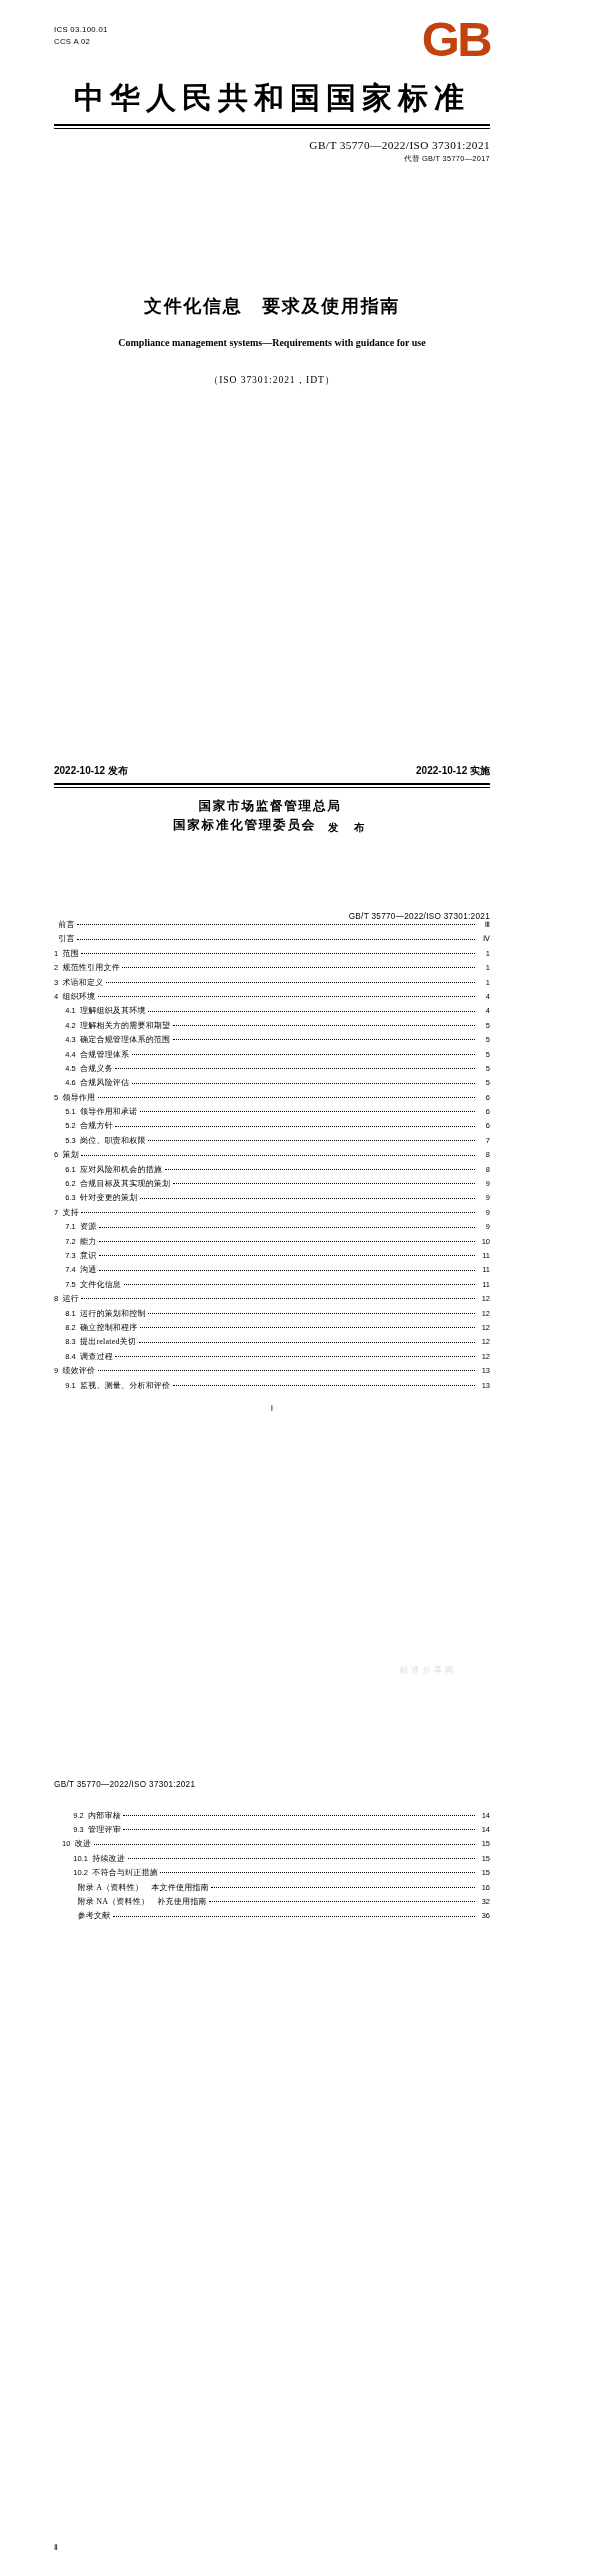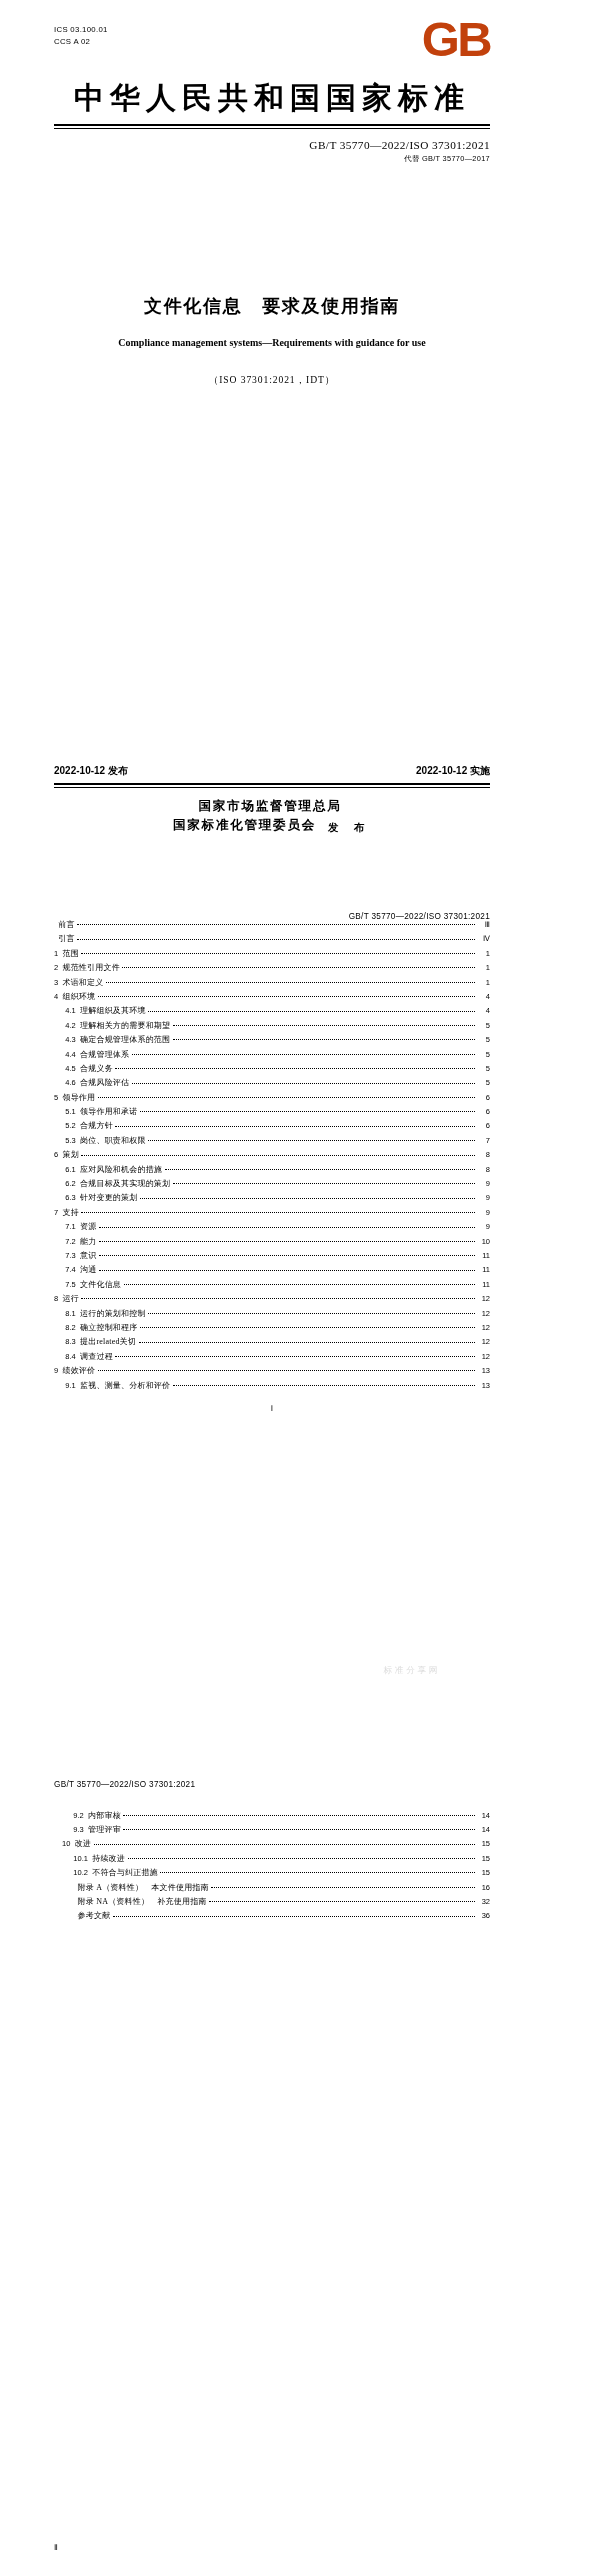--- a/index.html
+++ b/index.html
@@ -208,21 +208,21 @@
 
   .folio {
     text-align: center;
     font-size: 7.8px;
     font-family: "Liberation Sans", sans-serif;
   }
   .folio.left { text-align: left; }
 
   .watermark {
     position: absolute;
-    right: 104px;
+    right: 88px;
     bottom: 68px;
     font-size: 8.7px;
     color: #dcdcdc;
     letter-spacing: 2.6px;
     user-select: none;
   }
   .spacer-big { height: 130px; }
 </style>
 </head>
 <body>

